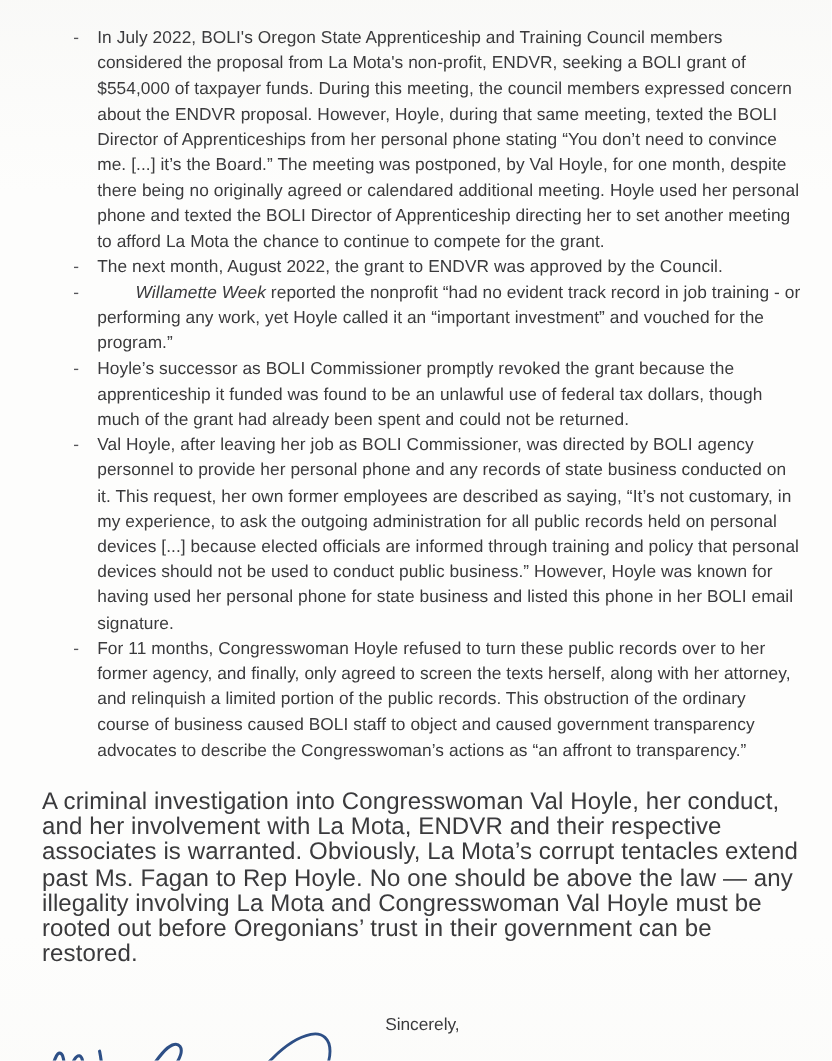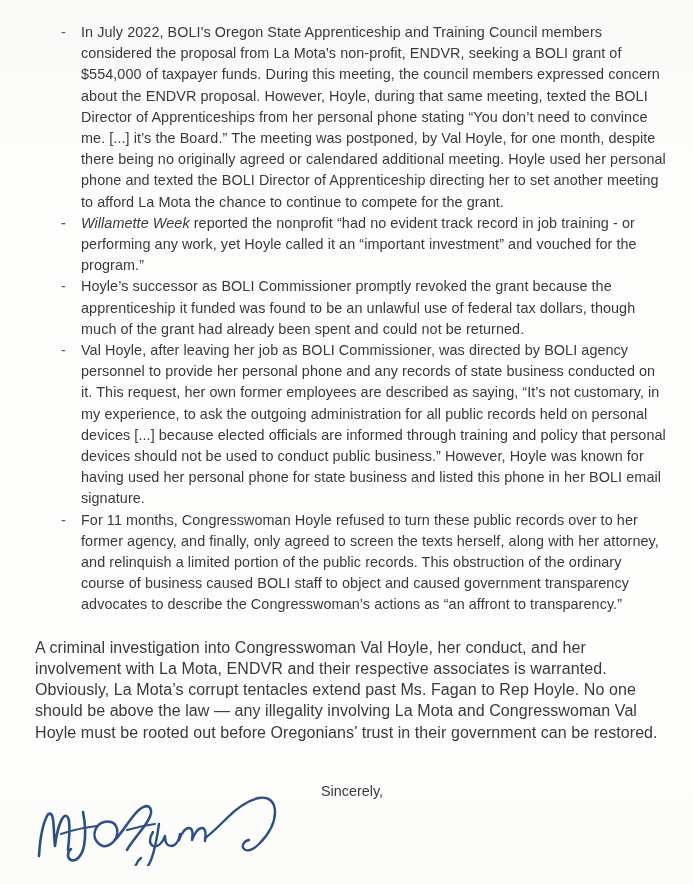--- a/index.html
+++ b/index.html
@@ -52,29 +52,29 @@
   }
   .bullet-mark {
     position: absolute;
     left: 26px;
     top: 0;
     color: #56565a;
     font-size: 14.4px;
     line-height: 21.2px;
   }
   .para {
-    font-size: 16px;
+    font-size: 20px;
     line-height: 21.2px;
     color: #3a3a3c;
     margin: 0;
     letter-spacing: 0.005em;
   }
   .gap-lg { height: 21px; }
   .gap-md { height: 19px; }
-  .italic { font-style: italic; }
+  .italic { font-style: italic; margin-left: 32px; }
   .link {
     color: #2f5fa3;
     text-decoration: underline;
     text-underline-offset: 1px;
   }
   .sign-off {
     font-size: 14.4px;
     line-height: 21.2px;
     color: #3a3a3c;
     margin: 0;
@@ -100,20 +100,21 @@
 
     <ul class="bullet-list">
 
       <li class="bullet-item">
         <span class="bullet-mark">-</span>
         <span>In July 2022, BOLI's Oregon State Apprenticeship and Training Council members considered the proposal from La Mota's non-profit, ENDVR, seeking a BOLI grant of $554,000 of taxpayer funds.  During this meeting, the council members expressed concern about the ENDVR proposal.  However, Hoyle, during that same meeting, texted the BOLI Director of Apprenticeships from her personal phone stating “You don’t need to convince me. [...] it’s the Board.”  The meeting was postponed, by Val Hoyle, for one month, despite there being no originally agreed or calendared additional meeting. Hoyle used her personal phone and texted the BOLI Director of Apprenticeship directing her to set another meeting to afford La Mota the chance to continue to compete for the grant.</span>
       </li>
 
       <li class="bullet-item">
         <span class="bullet-mark">-</span>
+        <span>The next month, August 2022, the grant to ENDVR was approved by the Council.</span>
       </li>
 
       <li class="bullet-item">
         <span class="bullet-mark">-</span>
         <span class="italic">Willamette Week</span><span> reported the nonprofit “had no evident track record in job training - or performing any work, yet Hoyle called it an “important investment” and vouched for the program.”</span>
       </li>
 
       <li class="bullet-item">
         <span class="bullet-mark">-</span>
         <span>Hoyle’s successor as BOLI Commissioner promptly revoked the grant because the apprenticeship it funded was found to be an unlawful use of federal tax dollars, though much of the grant had already been spent and could not be returned.</span>

